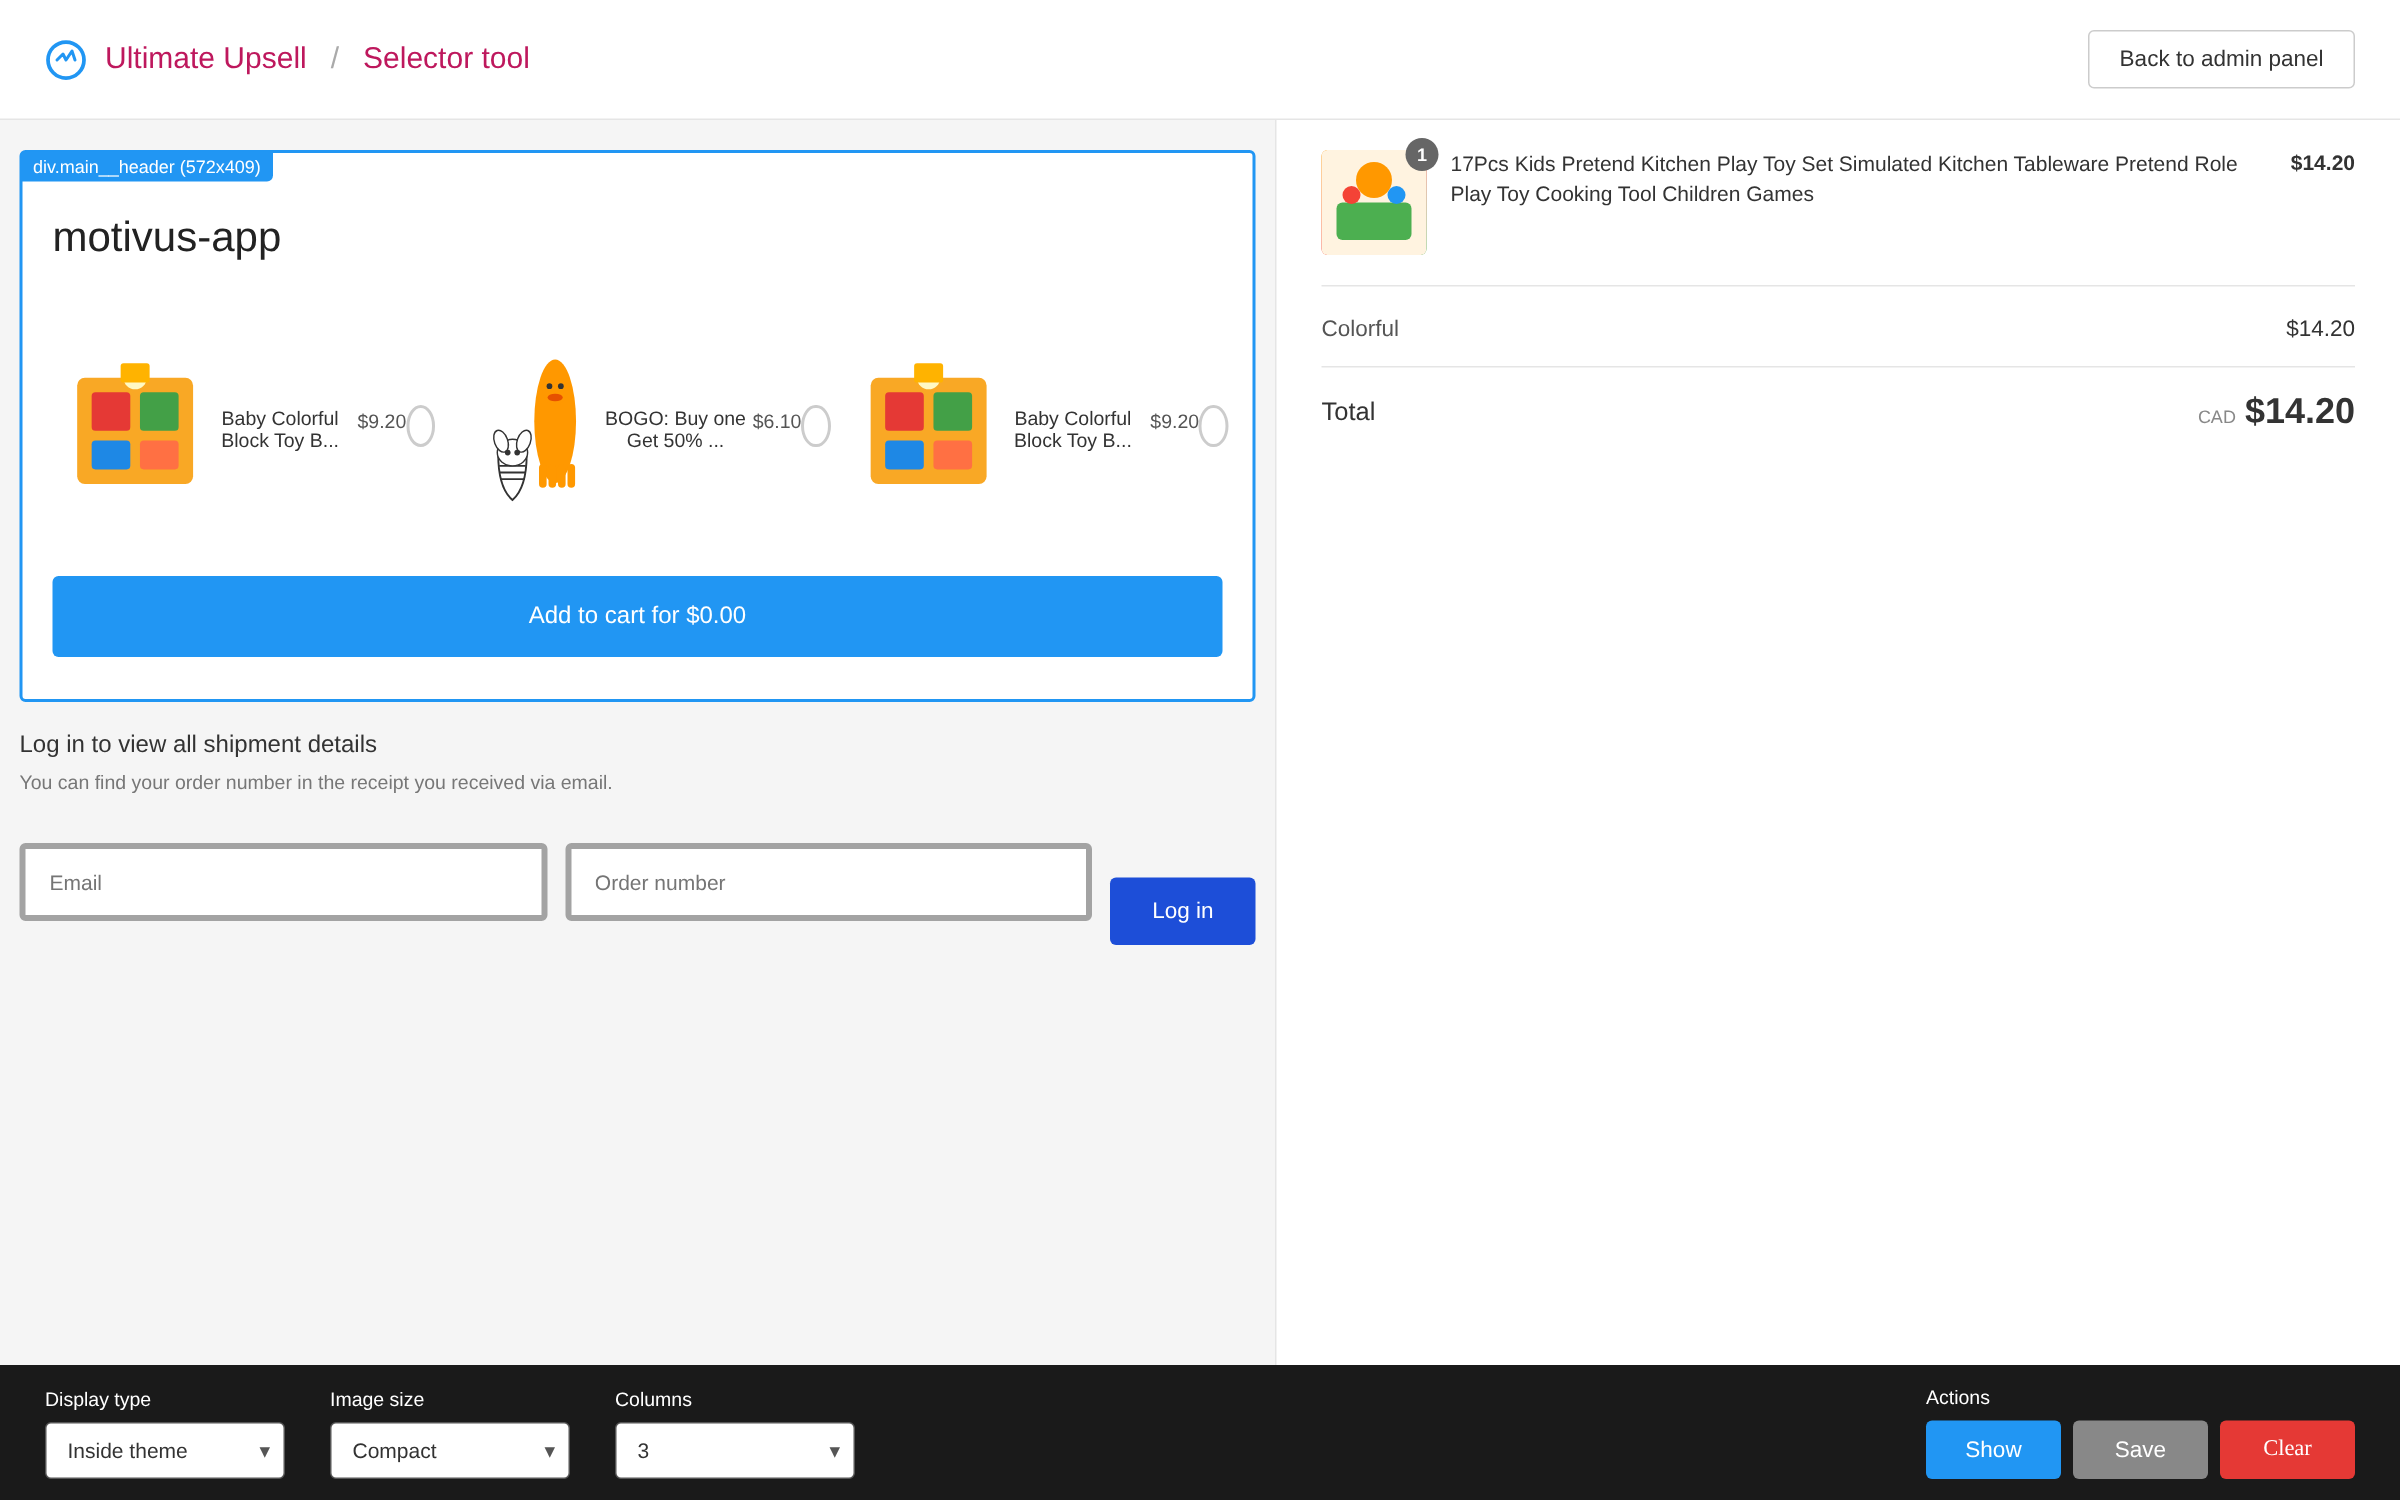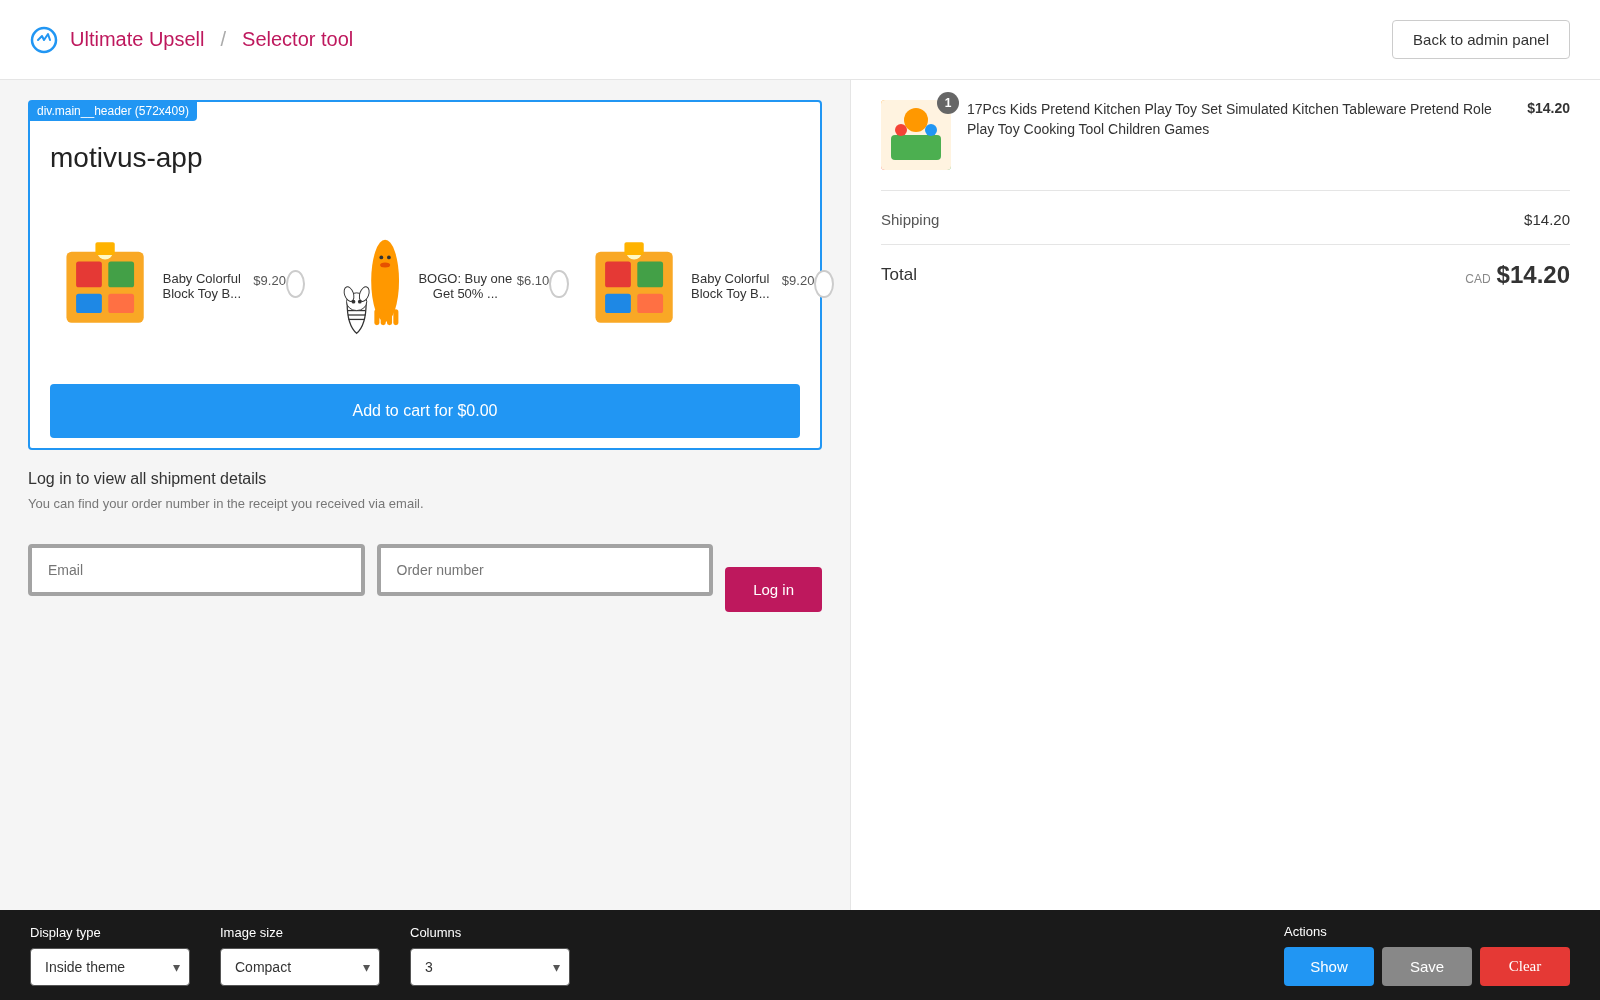--- a/index.html
+++ b/index.html
@@ -20,21 +20,21 @@
       border-radius: 4px; cursor: pointer; font-size: 15px; color: #333;
     }
 
     
     .main-content {
       display: flex; height: calc(1000px - 80px - 90px);
     }
 
     
     .left-panel {
-      flex: 0 0 850px; padding: 20px 28px; overflow-y: auto; background: #f5f5f5;
+      flex: 0 0 850px; padding: 20px 13px; overflow-y: auto; background: #f5f5f5;
     }
 
     
     .selector-box {
       border: 2px solid #2196f3; border-radius: 4px; background: #fff;
       position: relative; margin-bottom: 20px;
     }
     .selector-label {
       position: absolute; top: -1px; left: -1px;
       background: #2196f3; color: #fff; font-size: 12px; padding: 3px 8px;
@@ -57,36 +57,36 @@
     .product-img svg { width: 100%; height: 100%; }
     .product-name { font-size: 13px; color: #333; margin-top: 8px; margin-bottom: 4px; }
     .product-price { font-size: 13px; color: #555; margin-bottom: 8px; }
     .product-radio {
       width: 28px; height: 28px; border-radius: 50%;
       border: 2px solid #ccc; background: #fff;
     }
 
     
     .add-to-cart-btn {
-      display: block; width: calc(100% - 40px); margin: 0 20px 10px 20px;
+      display: block; width: calc(100% - 40px); margin: 0 20px 28px 20px;
       background: #2196f3; color: #fff; border: none; border-radius: 4px;
       padding: 18px; font-size: 16px; cursor: pointer; text-align: center;
     }
 
     
     .login-section { padding: 0 0 20px 0; }
     .login-title { font-size: 16px; color: #333; margin-bottom: 8px; }
     .login-subtitle { font-size: 13px; color: #777; margin-bottom: 16px; }
     .login-form { display: flex; gap: 12px; align-items: center; }
     .login-input {
       flex: 1; padding: 14px 16px; border: 4px solid #a3a3a3; border-radius: 4px;
       font-size: 14px; color: #333;
     }
     .login-btn {
-      background: #be185d; color: #fff; border: none; border-radius: 4px;
+      background: #1d4ed8; color: #fff; border: none; border-radius: 4px;
       padding: 14px 28px; font-size: 15px; cursor: pointer; margin-top: 40px;
     }
 
     
     .right-panel {
       flex: 1; padding: 20px 30px; background: #fff;
       border-left: 1px solid #e5e5e5;
     }
     .order-item { display: flex; align-items: flex-start; gap: 16px; padding-bottom: 20px; margin-bottom: 20px; border-bottom: 1px solid #e5e5e5; }
     .order-img-wrap { position: relative; width: 70px; height: 70px; flex-shrink: 0; }
@@ -281,21 +281,21 @@
         <div class="order-badge">1</div>
       </div>
       <div class="order-details">
         <div class="order-name">17Pcs Kids Pretend Kitchen Play Toy Set Simulated Kitchen Tableware Pretend Role Play Toy Cooking Tool Children Games</div>
       </div>
       <div class="order-price">$14.20</div>
     </div>
 
     <div class="order-totals">
       <div class="total-row">
-        <span class="total-label">Shipping</span>
+        <span class="total-label">Colorful</span>
         <span class="total-value">$14.20</span>
       </div>
       <hr class="divider">
       <div class="grand-total-row">
         <span class="grand-label">Total</span>
         <div class="grand-value">
           <span class="currency-label">CAD</span>
           <span class="grand-amount">$14.20</span>
         </div>
       </div>

